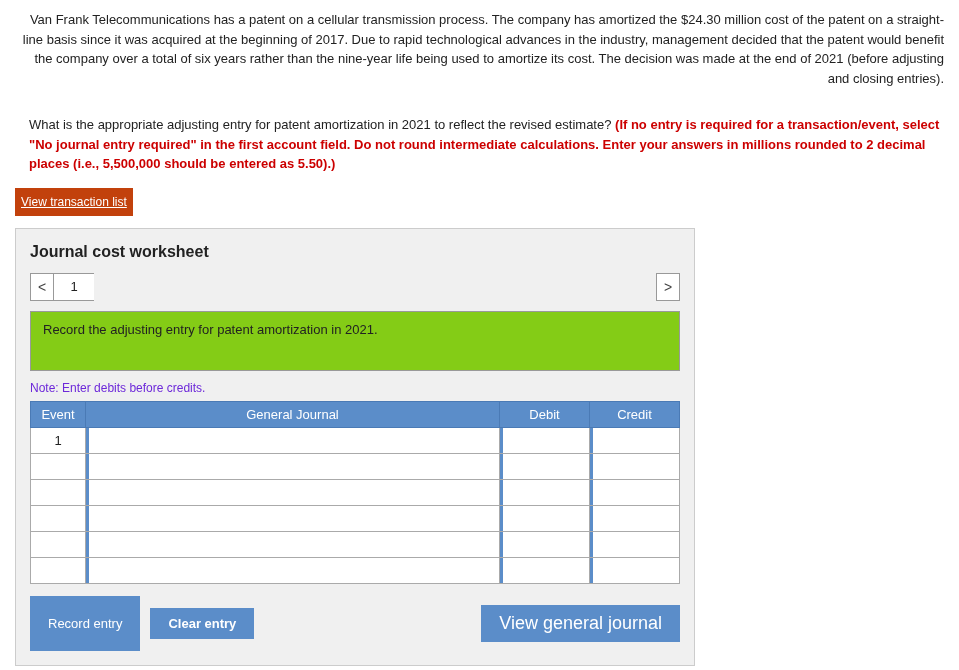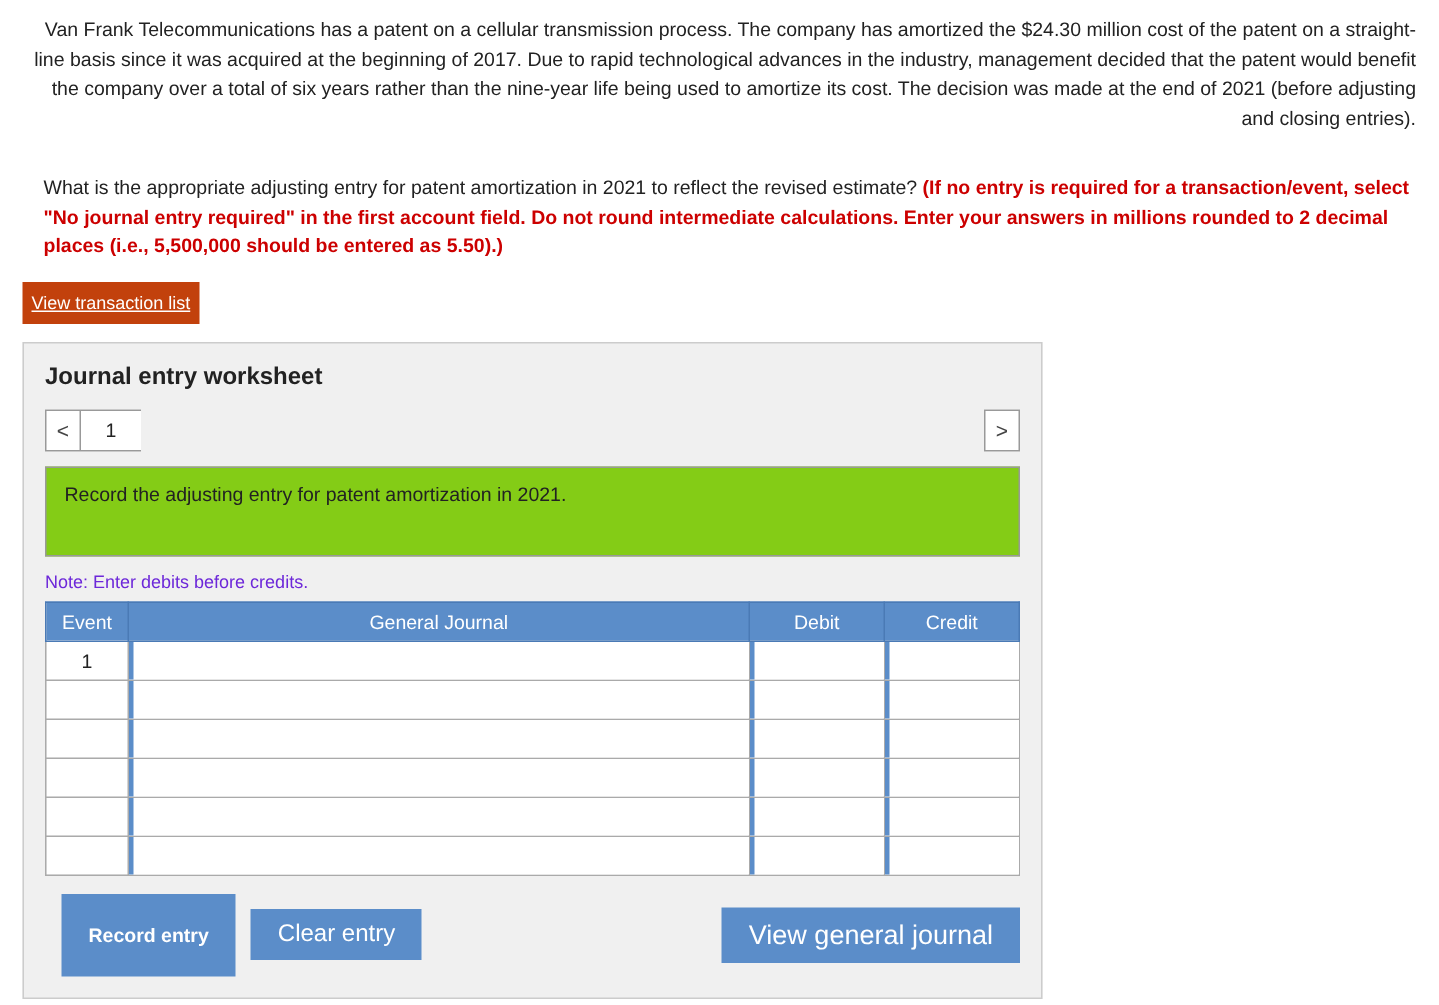--- a/index.html
+++ b/index.html
@@ -178,31 +178,30 @@
       gap: 10px;
       align-items: center;
     }
     .btn-record {
       background: #5b8dc9;
       color: #fff;
       border: none;
       padding: 20px 18px;
       font-size: 13px;
       cursor: pointer;
+      font-weight: normal;
+    }
+    .btn-clear {
+      background: #5b8dc9;
+      color: #fff;
+      border: none;
+      padding: 8px 18px;
+      font-size: 13px;
+      cursor: pointer;
       font-weight: bold;
-      margin-left: 11px;
-    }
-    .btn-clear {
-      background: #5b8dc9;
-      color: #fff;
-      border: none;
-      padding: 8px 18px;
-      font-size: 16px;
-      cursor: pointer;
-      font-weight: normal;
     }
     .btn-view-general {
       background: #5b8dc9;
       color: #fff;
       border: none;
       padding: 8px 18px;
       font-size: 18px;
       cursor: pointer;
       font-weight: normal;
       margin-left: auto;
@@ -221,21 +220,21 @@
 
 <p class="question-text">
   <span>What is the appropriate adjusting entry for patent amortization in 2021 to reflect the revised estimate? </span><strong>(If no entry is required for a transaction/event, select "No journal entry required" in the first account field. Do not round intermediate calculations. Enter your answers in millions rounded to 2 decimal places (i.e., 5,500,000 should be entered as 5.50).)</strong>
 </p>
 
 
 <button class="btn-view-transaction">View transaction list</button>
 
 
 <div class="worksheet-container">
-  <div class="worksheet-title">Journal entry worksheet</div>
+  <div class="worksheet-title">Journal cost worksheet</div>
 
   <div class="nav-row">
     <button class="nav-arrow">&lt;</button>
     <div class="nav-number">1</div>
     <button class="nav-arrow nav-right">&gt;</button>
   </div>
 
   <div class="instruction-box">Record the adjusting entry for patent amortization in 2021.</div>
 
   <div class="note-text">Note: Enter debits before credits.</div>

